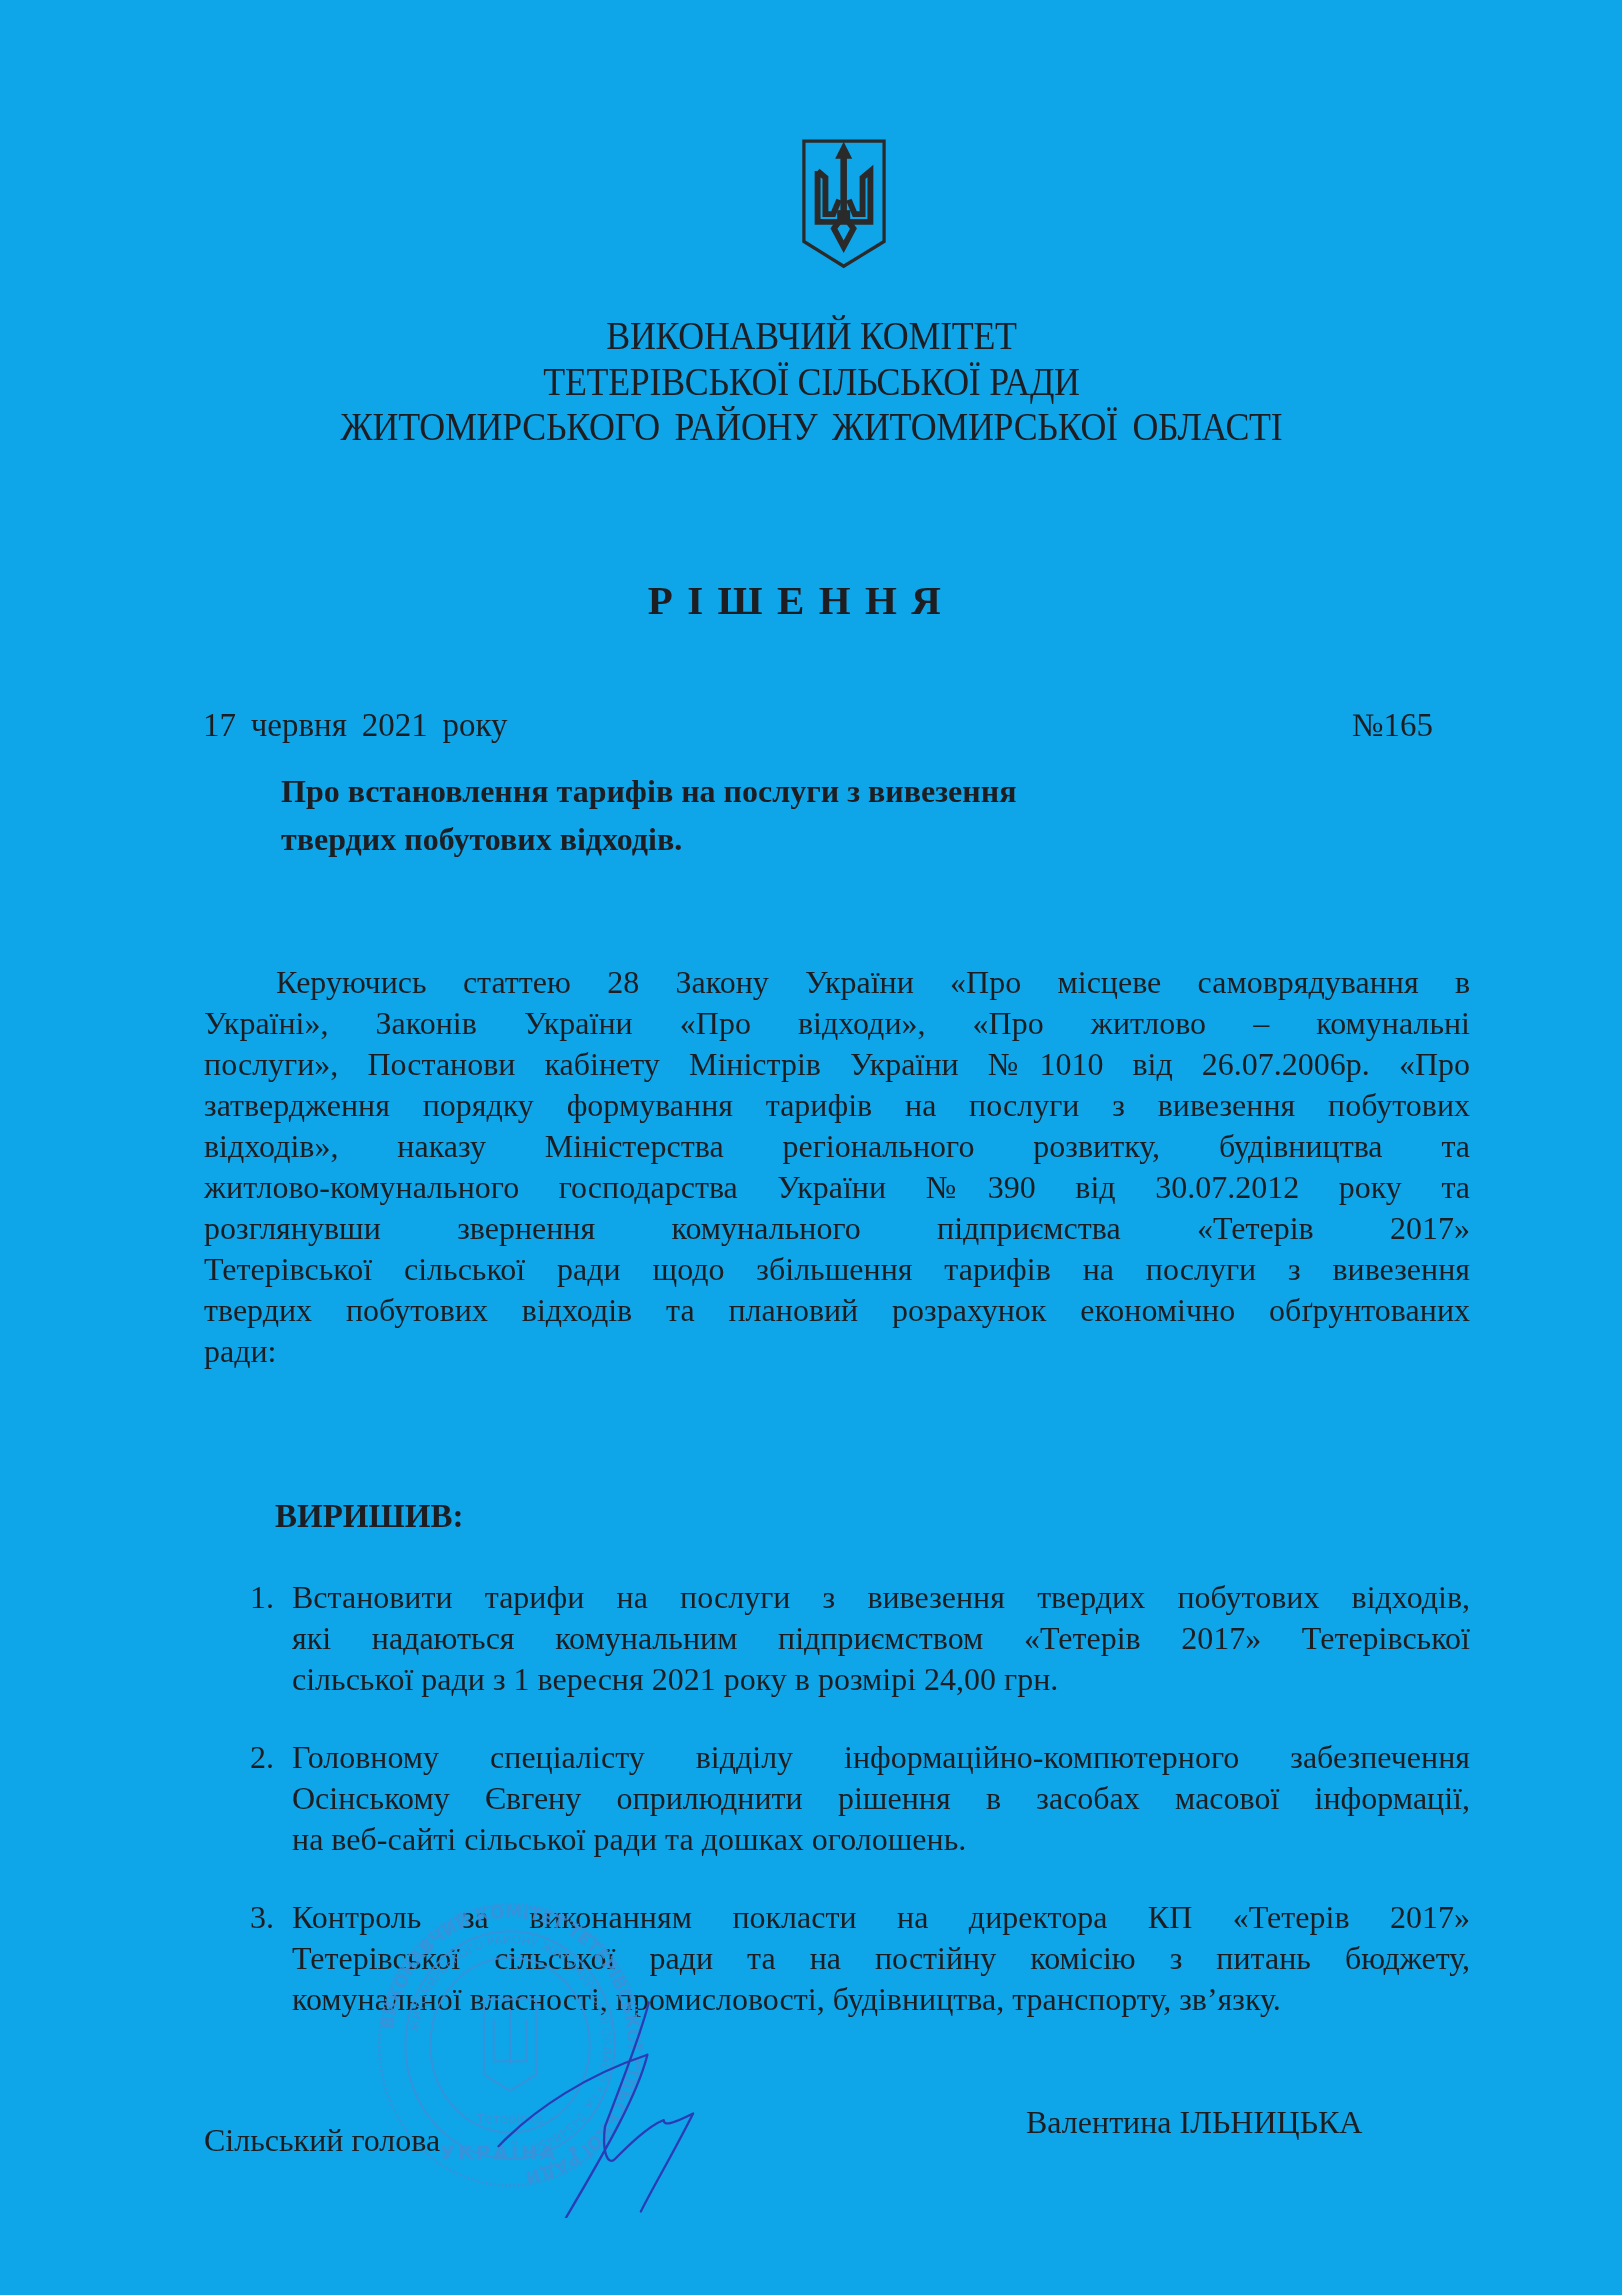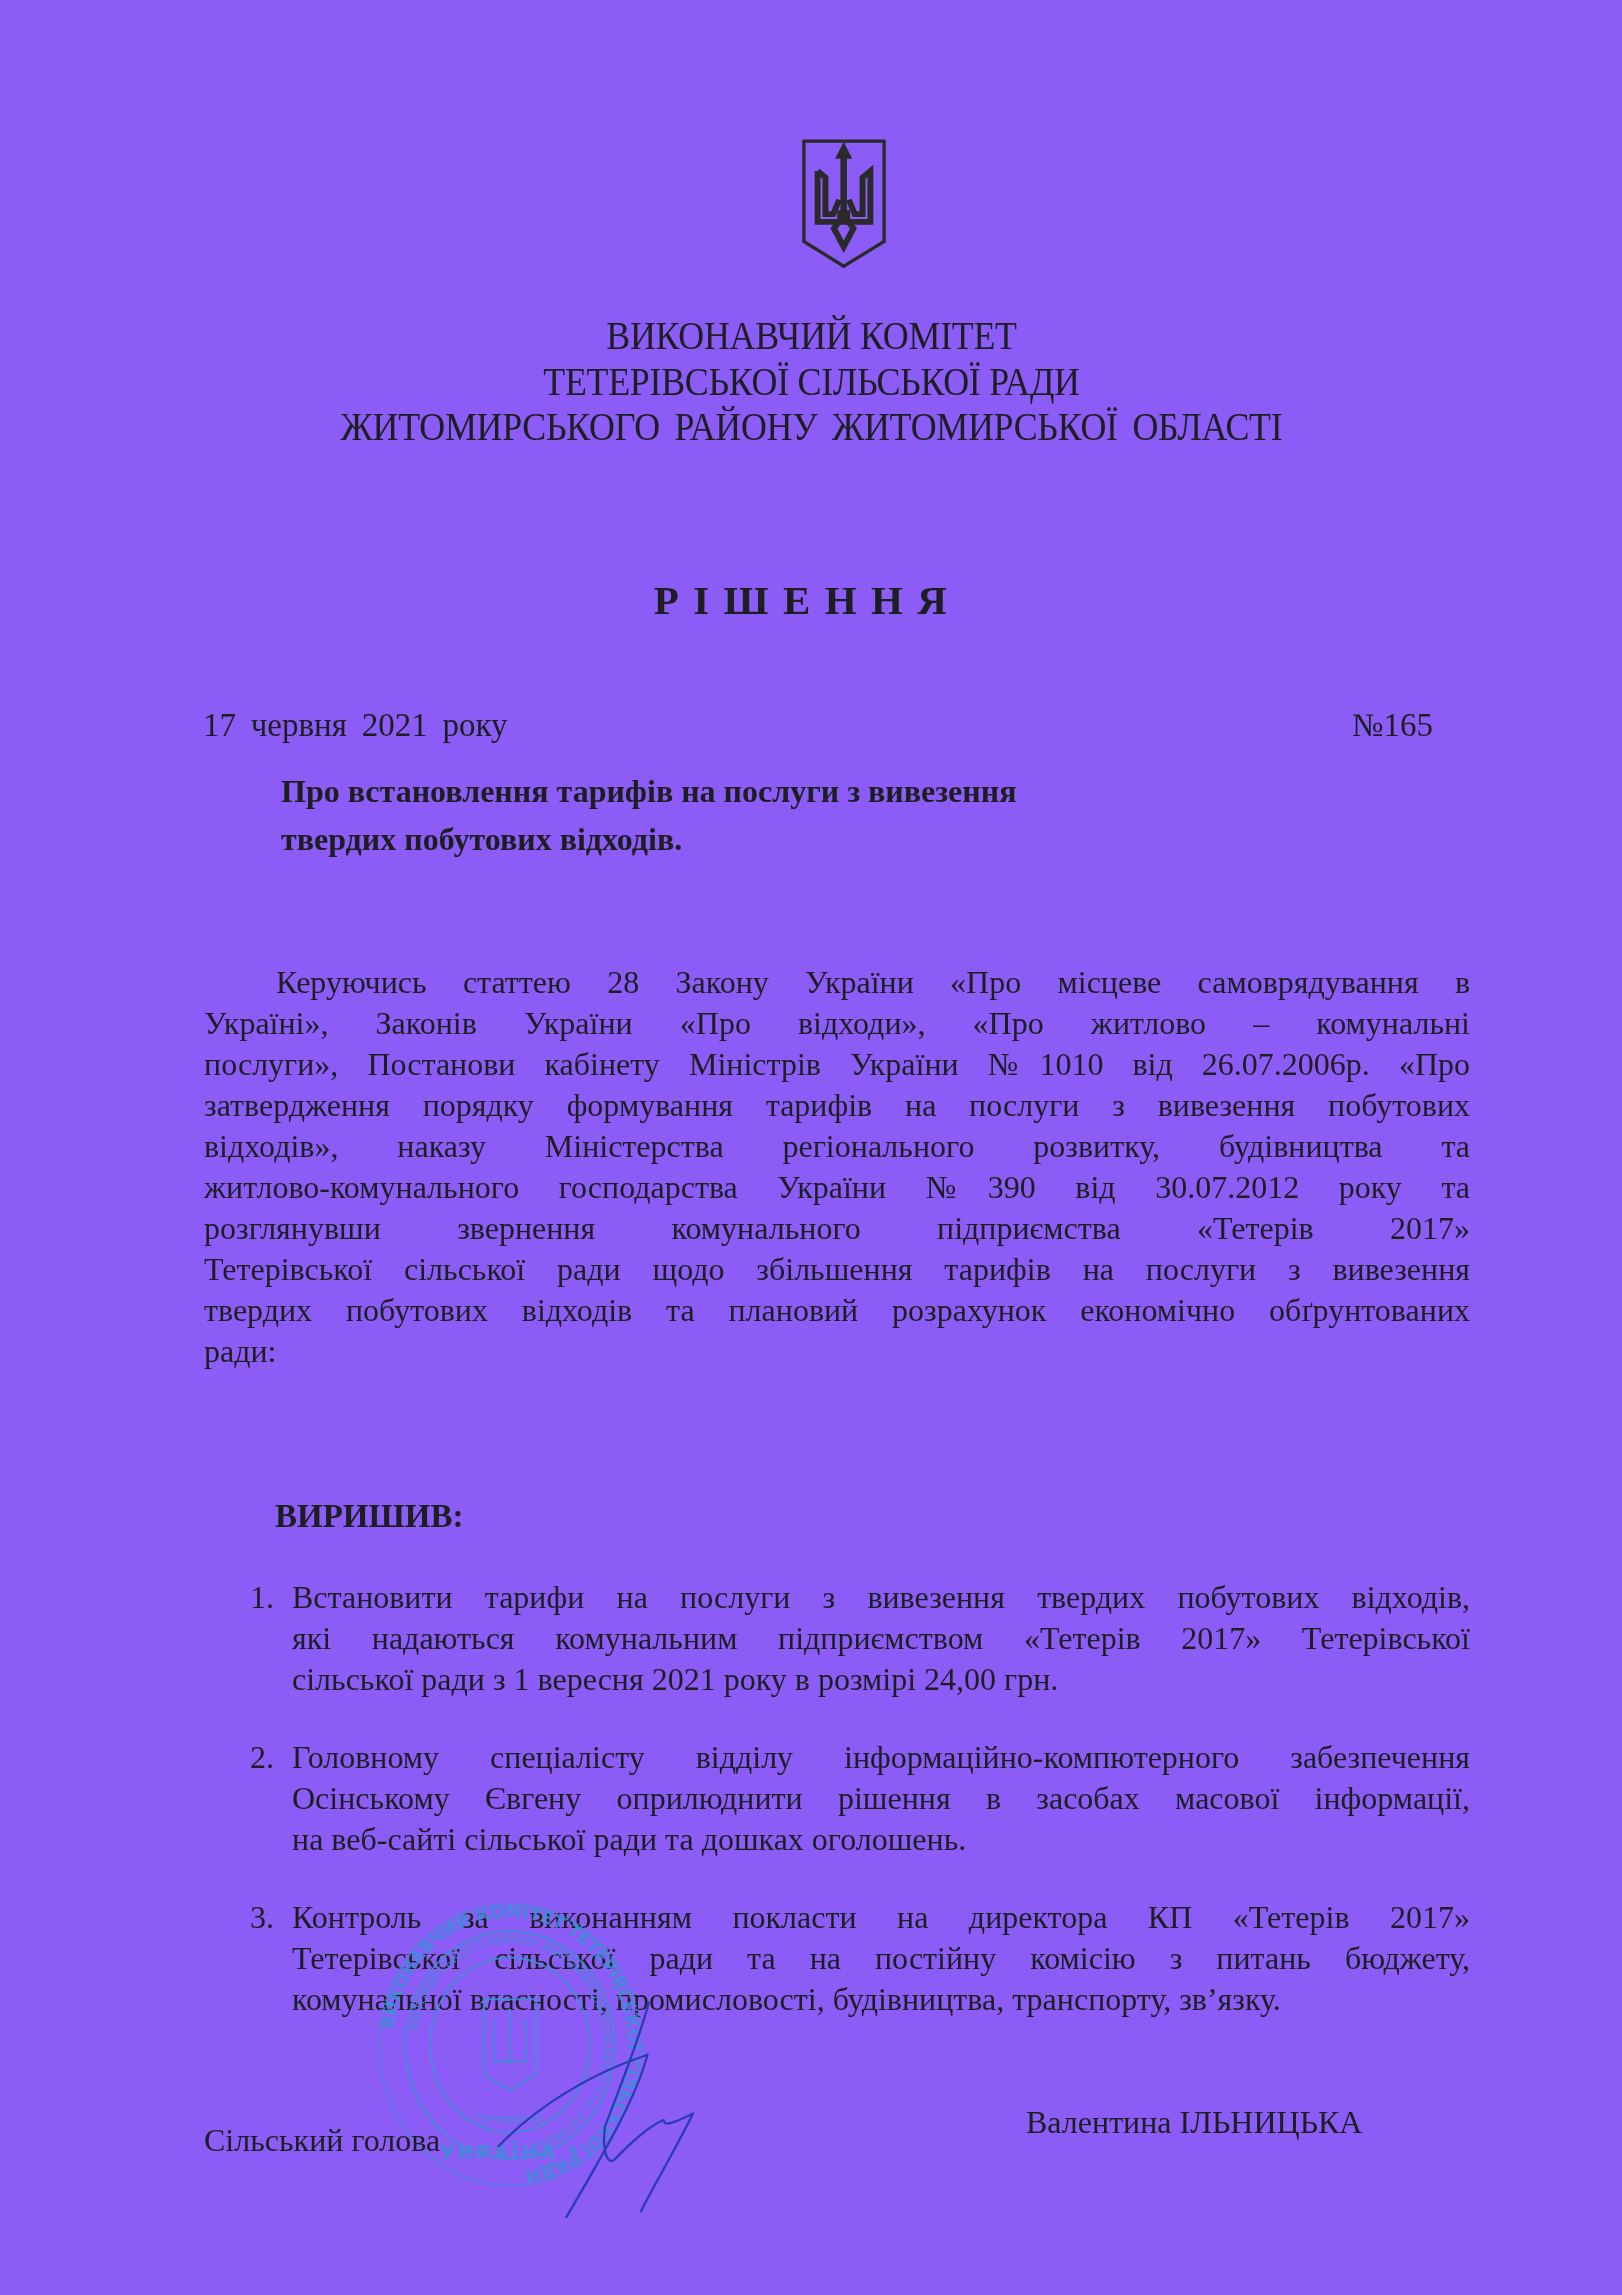--- a/index.html
+++ b/index.html
@@ -12,21 +12,21 @@
       height: 2295px;
       position: relative;
       overflow: hidden;
       font-family: "Liberation Serif", "DejaVu Serif", serif;
       color: #1e1e22;
     }
     .page {
       position: absolute;
       left: 0; top: 0;
       width: 1623px; height: 2295px;
-      background: #8b5cf6;
+      background: #0ea5e9;
     }
     .coat {
       position: absolute;
       left: 800px; top: 137px;
       width: 88px; height: 134px;
     }
     .heading {
       position: absolute;
       left: 0; width: 1623px;
       text-align: center;
@@ -40,21 +40,20 @@
     .h2 { top: 359px; }
     .h3 { top: 404px; word-spacing: 6.5px; }
     .title {
       position: absolute;
       left: 0; width: 1603px;
       top: 576px;
       text-align: center;
       font-size: 41px;
       font-weight: bold;
       letter-spacing: 14.4px;
-      padding-left: 6px;
     }
     .date {
       position: absolute;
       left: 203px; top: 707px;
       font-size: 33px;
       word-spacing: 6.5px;
     }
     .number {
       position: absolute;
       right: 190px; top: 707px;

